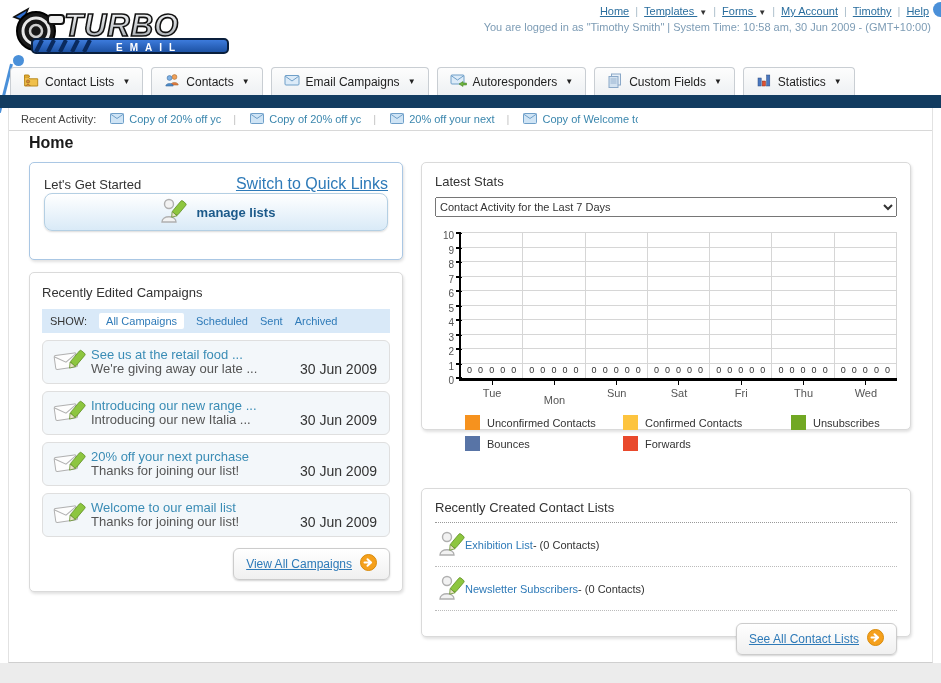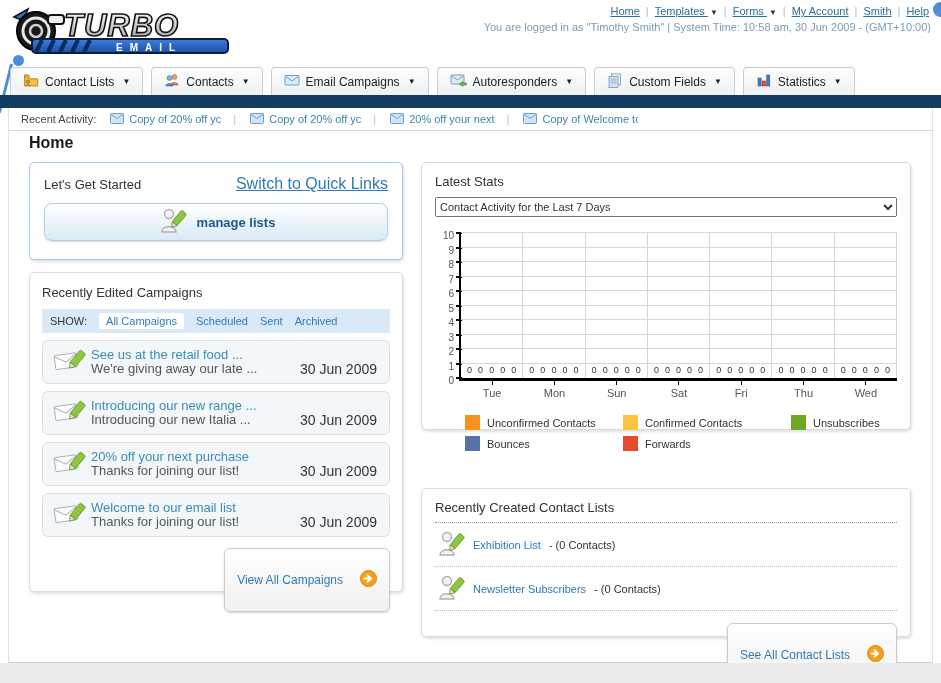--- a/index.html
+++ b/index.html
@@ -49,43 +49,43 @@
 
   
   .panel { position:absolute; background:#fff; border-radius:5px;
     box-shadow:1px 2px 3px rgba(0,0,0,.12); }
   .panel h2 { font-size:13px; font-weight:normal; color:#333; }
 
   
   .p-start { left:20px; top:54px; width:374px; height:98px; border:1px solid #aac7e4; padding:12px 14px; }
   .p-start .head { display:flex; justify-content:space-between; align-items:baseline; }
   .p-start .head a { font-size:16px; color:#2e7ab8; }
-  .start-btns { display:flex; gap:10px; margin-top:10px; }
+  .start-btns { display:flex; gap:10px; margin-top:0; }
   .big-btn { flex:1; height:38px; display:flex; align-items:center; justify-content:center; gap:10px;
     background:linear-gradient(#ffffff,#d9eaf7); border:1px solid #b4cfe3; border-radius:8px;
     font-size:13px; font-weight:bold; color:#1c5a8a; cursor:pointer;
     box-shadow:0 1px 2px rgba(0,0,0,.15); }
 
   .p-campaigns { left:20px; top:164px; width:374px; height:320px; border:1px solid #dadada; padding:12px 12px; }
   .showbar { margin-top:9px; background:#d9e9f8; padding:4px 8px; font-size:11px;
     display:flex; align-items:center; gap:12px; }
   .showbar .show-label { color:#333; }
   .showbar a { color:#2e7ab8; text-decoration:none; }
   .showbar a.active { background:#fff; padding:2px 7px; border-radius:2px; }
   .camp-item { margin-top:7px; height:44px; border:1px solid #dfdfdf; border-radius:6px;
     background:#f3f7fa; display:flex; align-items:center; padding:0 10px; cursor:pointer; position:relative; }
   .camp-item .cicon { width:38px; flex:0 0 38px; }
   .camp-item .ct { font-size:13px; line-height:14px; }
   .camp-item .ct a { color:#3a8cb5; text-decoration:none; }
   .camp-item .ct .sub { color:#555; }
   .camp-item .cdate { position:absolute; right:12px; top:20px; font-size:14px; color:#333; }
   .viewall-row { display:flex; justify-content:flex-end; margin-top:11px; }
-  .small-btn { display:flex; align-items:center; gap:17px; padding:21px 12px;
+  .small-btn { display:flex; align-items:center; gap:8px; padding:5px 12px;
     background:linear-gradient(#ffffff,#f0f0f0); border:1px solid #ccc; border-radius:6px;
-    font-size:12px; color:#2e7ab8; cursor:pointer; box-shadow:0 1px 2px rgba(0,0,0,.18); }
+    font-size:12px; color:#2e7ab8; cursor:pointer; box-shadow:0 1px 2px rgba(0,0,0,.18);text-decoration:underline; }
 
   
   .p-stats { left:412px; top:54px; width:490px; height:268px; border:1px solid #dadada; padding:11px 13px; }
   .p-stats select { width:100%; margin-top:8px; font-size:11px; height:20px;
     font-family:"Liberation Sans", sans-serif; color:#333; }
   .chart-wrap { margin-top:16px; display:flex; }
   .ylabels { position:relative; width:24px; flex:0 0 24px; }
   .ylabels div { position:absolute; right:5px; font-size:10px; color:#555; }
   .plot { position:relative; flex:1; height:148px; border-left:2px solid #000; border-bottom:3px solid #000; }
   .hgrid { position:absolute; left:0; width:100%; height:1px; background:#d6d6d6; }
@@ -95,21 +95,21 @@
     justify-content:space-evenly; font-size:9px; color:#333; }
   .xtick { position:absolute; bottom:-7px; width:1px; height:4px; background:#000; }
   .xlabels { position:relative; height:16px; margin-left:26px; margin-top:6px; }
   .xlabels div { position:absolute; font-size:11px; color:#555; transform:translateX(-50%); }
   .legend { margin:12px 0 0 30px; display:grid; grid-template-columns:158px 168px auto; row-gap:6px;text-align:right; }
   .leg-item { display:flex; align-items:center; gap:7px; font-size:11px; color:#333; }
   .leg-swatch { width:15px; height:15px; }
 
   .p-lists { left:412px; top:380px; width:490px; height:149px; border:1px solid #dadada; padding:11px 13px; }
   .p-lists h2 { padding-bottom:7px; border-bottom:1px dotted #999; }
-  .list-item { display:flex; align-items:center; gap:8px; padding:6px 0 5px;
+  .list-item { display:flex; align-items:center; padding:6px 0 5px;
     border-bottom:1px dotted #bbb; font-size:11px; color:#333; }
   .list-item a { color:#2e7ab8; text-decoration:none; }
   .seeall-row { display:flex; justify-content:flex-end; margin-top:12px; }
 
   .footer { position:absolute; left:0; bottom:0; width:941px; height:20px; background:#ececec; }
 </style>
 </head>
 <body>
 
 <div class="logo">
@@ -138,21 +138,21 @@
       <line x1="82" y1="37" x2="76" y2="49"></line>
     </g>
     <text x="108" y="48" font-family="Liberation Sans, sans-serif" font-size="10" font-weight="bold" fill="#fff" letter-spacing="7">EMAIL</text>
     <text x="56" y="33" font-family="Liberation Sans, sans-serif" font-size="31" font-weight="bold" font-style="italic" fill="url(#gt)" stroke="#111" stroke-width="1.6" letter-spacing="1">TURBO</text>
   </svg>
 </div>
 <div class="pin-left-dot"></div>
 <div class="pin-left-line"></div>
 <div class="pin-right-dot"></div>
 
-<div class="top-links" id="top-nav"><a>Home</a><span class="sep">|</span><a>Templates <span class="caret">▼</span></a><span class="sep">|</span><a>Forms <span class="caret">▼</span></a><span class="sep">|</span><a>My Account</a><span class="sep">|</span><a>Smith</a><span class="sep">|</span><a>Help</a></div>
+<div class="top-links" id="top-nav"><a>Home</a><span class="sep">|</span><a>Templates <span class="caret">▼</span></a><span class="sep">|</span><a>Forms <span class="caret">▼</span></a><span class="sep">|</span><a>My Account</a><span class="sep">|</span><a>Timothy</a><span class="sep">|</span><a>Help</a></div>
 <div class="login-info">
   <div>You are logged in as "Timothy Smith" | System Time: 10:58 am, 30 Jun 2009 - (GMT+10:00)</div>
 </div>
 
 <div class="tabbar" id="tabbar">
     <div class="tab">
       <span><svg width="16" height="16" viewBox="0 0 16 16">
           <path d="M1.5 5h4l1.2 1.8h8V14h-13z" fill="#f0c04a" stroke="#b98a1f"></path>
           <path d="M1.5 5V3h4.2l1 2" fill="#e2a92e" stroke="#b98a1f"></path>
           <circle cx="5" cy="9.5" r="1.6" fill="#d98a3a" stroke="#8a5a1a" stroke-width=".6"></circle>
@@ -456,21 +456,21 @@
               <span>0</span>
               <span>0</span>
               <span>0</span>
             </div>
             <div class="xtick" style="left: 50%;"></div>
           </div>
         </div>
     </div>
     <div class="xlabels" id="xlabels">
         <div style="left: 7.14286%;">Tue</div>
-        <div style="left: 21.4286%;">Mon</div>
+        <div style="left: 21.4286%; margin-top: 7px;">Mon</div>
         <div style="left: 35.7143%;">Sun</div>
         <div style="left: 50%;">Sat</div>
         <div style="left: 64.2857%;">Fri</div>
         <div style="left: 78.5714%;">Thu</div>
         <div style="left: 92.8571%;">Wed</div>
       </div>
     <div class="legend" id="legend">
         <div class="leg-item">
           <span class="leg-swatch" style="background: rgb(246, 146, 30);"></span>
           <span>Unconfirmed Contacts</span>

